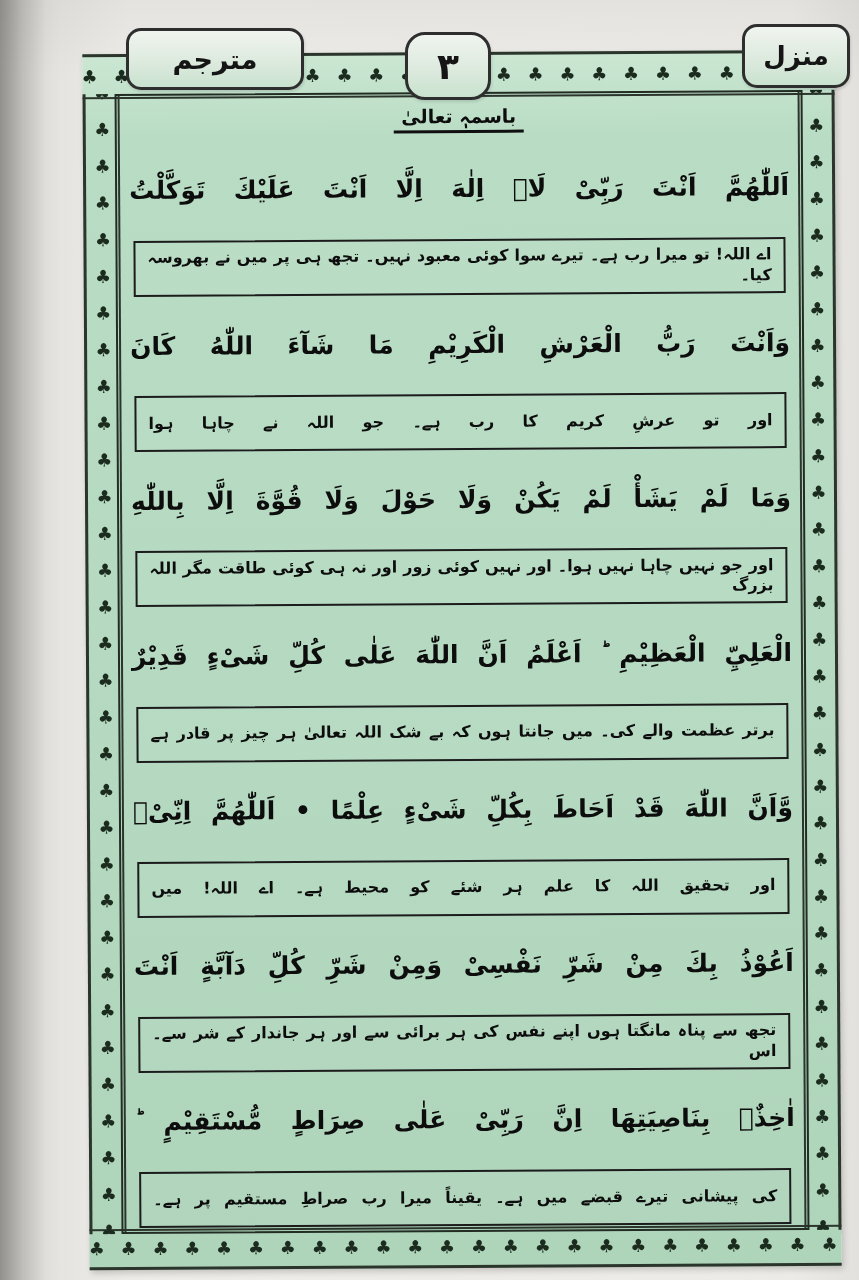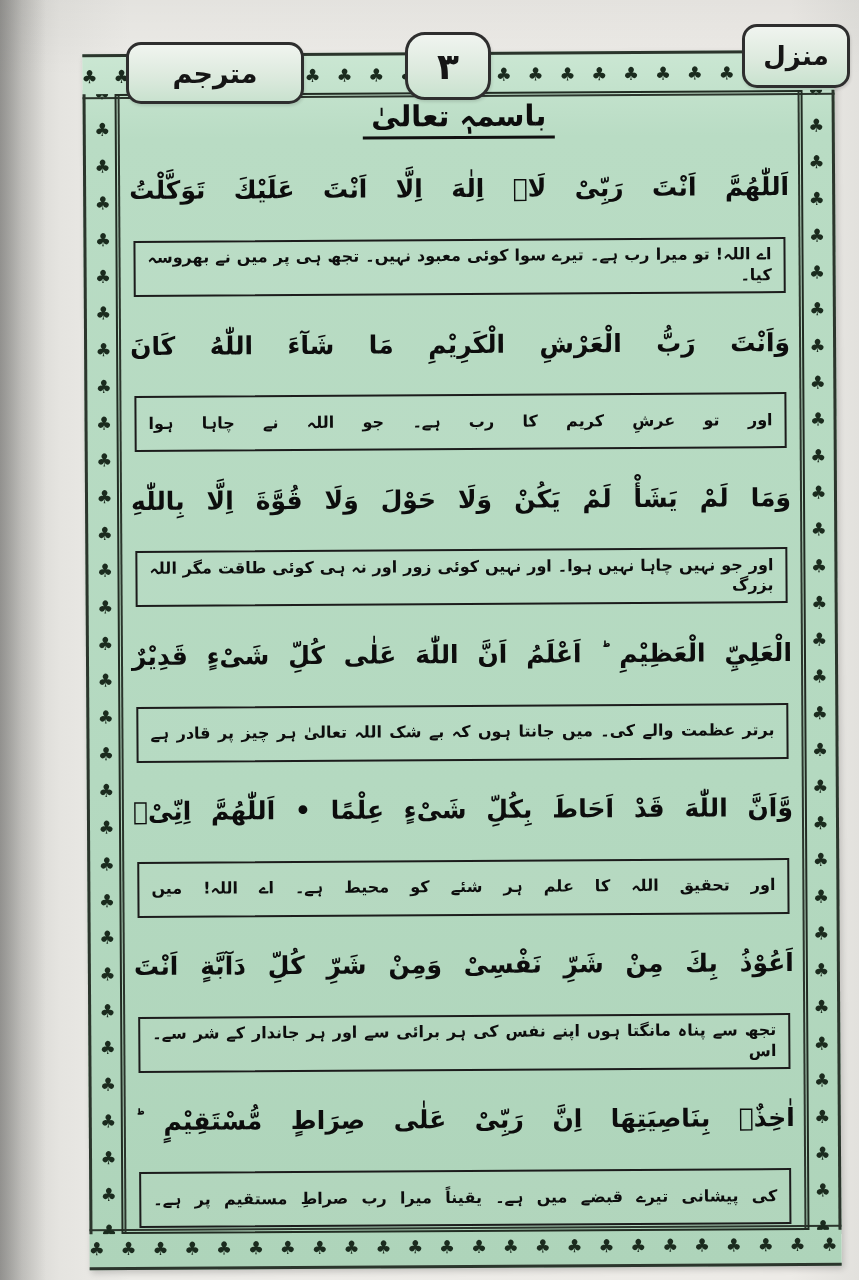--- a/index.html
+++ b/index.html
@@ -33,21 +33,21 @@
     position:absolute;inset:40px 32px 36px 32px;border:2.5px solid #222c23;pointer-events:none;
   }
   
   .content{
     position:absolute;inset:46px 42px 42px 42px;
     display:flex;flex-direction:column;
     color:#0d0d0d;
   }
   .bismillah-row{flex:0 0 42px;display:flex;align-items:center;justify-content:center;}
   .bismillah-row span{
-    font-size:29px;font-weight:bold;border-bottom:3px solid #101010;padding:0 8px 3px;
+    font-size:19px;font-weight:bold;border-bottom:3px solid #101010;padding:0 8px 3px;
   }
   .arabic-row{flex:1 1 0;display:flex;align-items:center;}
   .arabic-row > div{
     width:100%;direction:rtl;font-weight:bold;font-size:25px;
     text-align:justify;text-align-last:justify;
     padding:0 4px;line-height:1.45;
   }
   .urdu-box{
     flex:0 0 52px;margin:0 8px;border:2px solid #1c1c1c;background:rgba(255,255,255,0.04);
     display:flex;align-items:center;padding:0 12px;
@@ -58,21 +58,21 @@
   }
   
   .tab{
     position:absolute;z-index:5;
     border:3px solid #2e2e2e;border-radius:15px;
     background:linear-gradient(180deg,#f0f4ef 0%,#ddeade 55%,#c9e2cf 100%);
     display:flex;align-items:center;justify-content:center;
     font-weight:bold;color:#151515;
     box-shadow:1px 2px 3px rgba(0,0,0,0.12);
   }
-  .tab-mutarjim{left:126px;top:42px;width:172px;height:56px;font-size:27px;}
+  .tab-mutarjim{left:126px;top:28px;width:172px;height:56px;font-size:27px;}
   .tab-number{left:405px;top:32px;width:80px;height:62px;font-size:36px;border-radius:20px;}
   .tab-manzil{left:742px;top:24px;width:102px;height:58px;font-size:26px;align-items:center;}
   
   .spine-shadow{position:absolute;left:0;top:0;width:46px;height:1280px;
     background:linear-gradient(90deg,rgba(60,60,58,0.30),rgba(60,60,58,0)); }
 </style>
 </head>
 <body>
 
 <div class="spine-shadow"></div>

